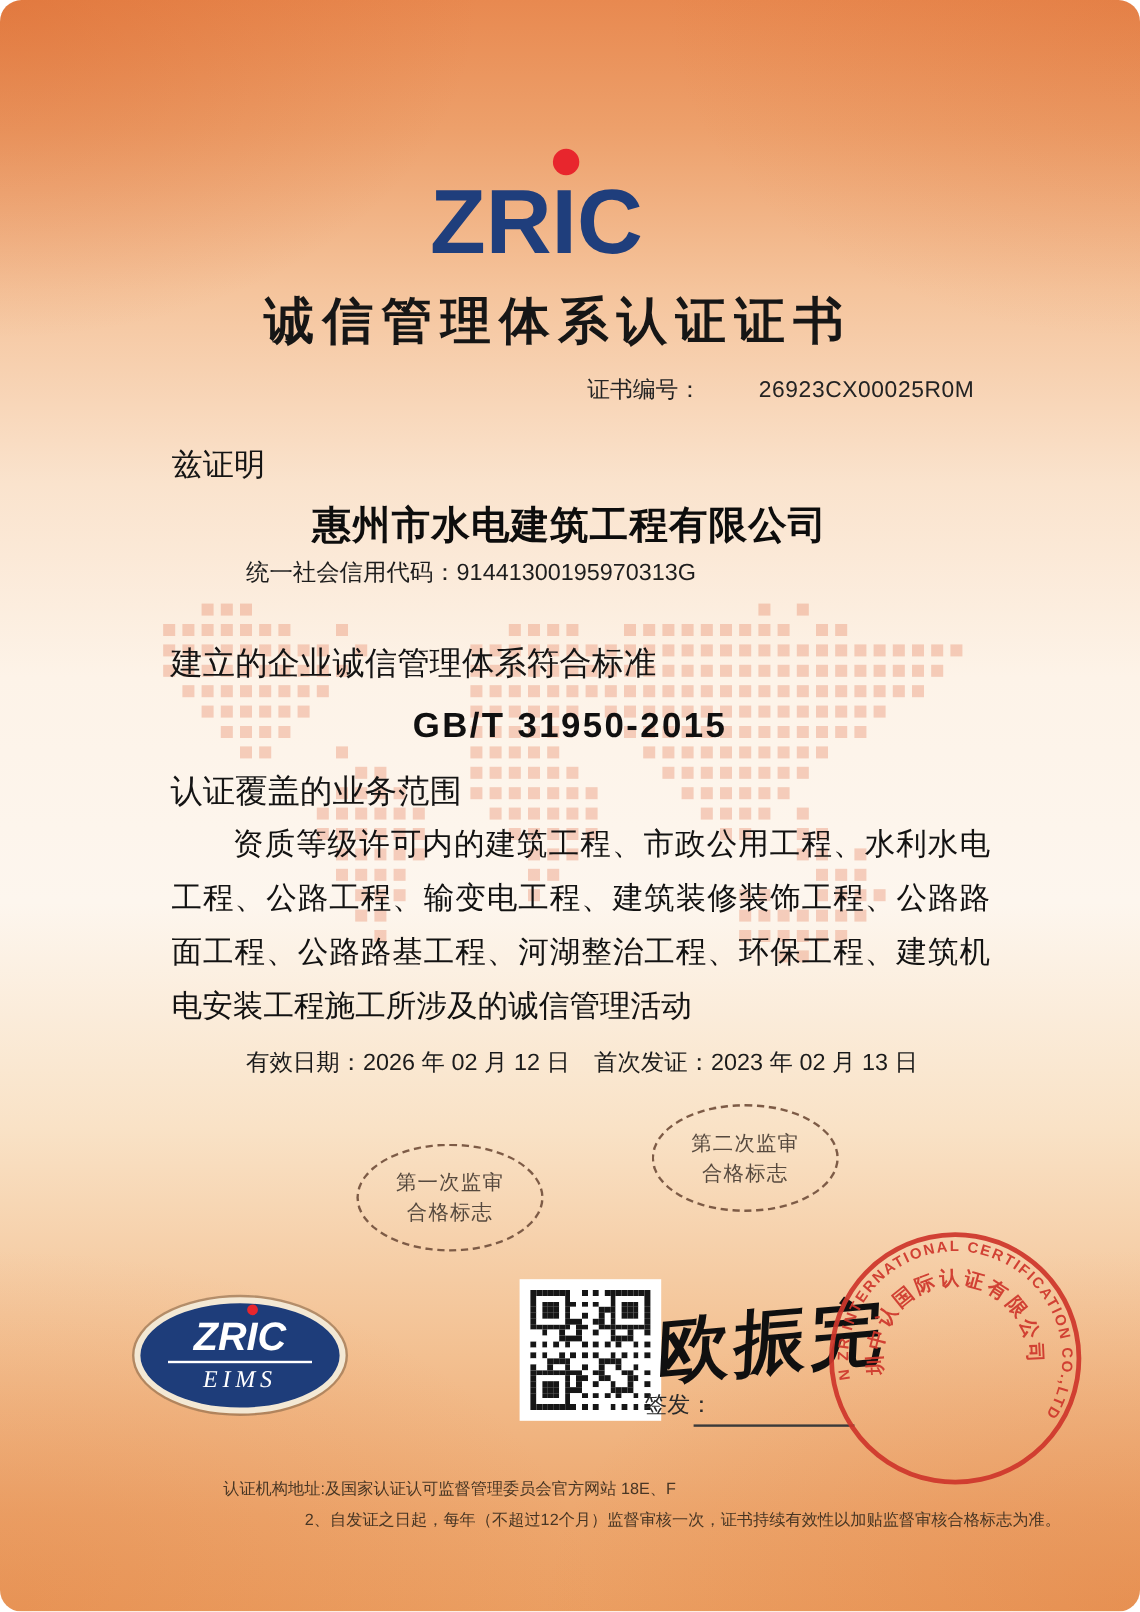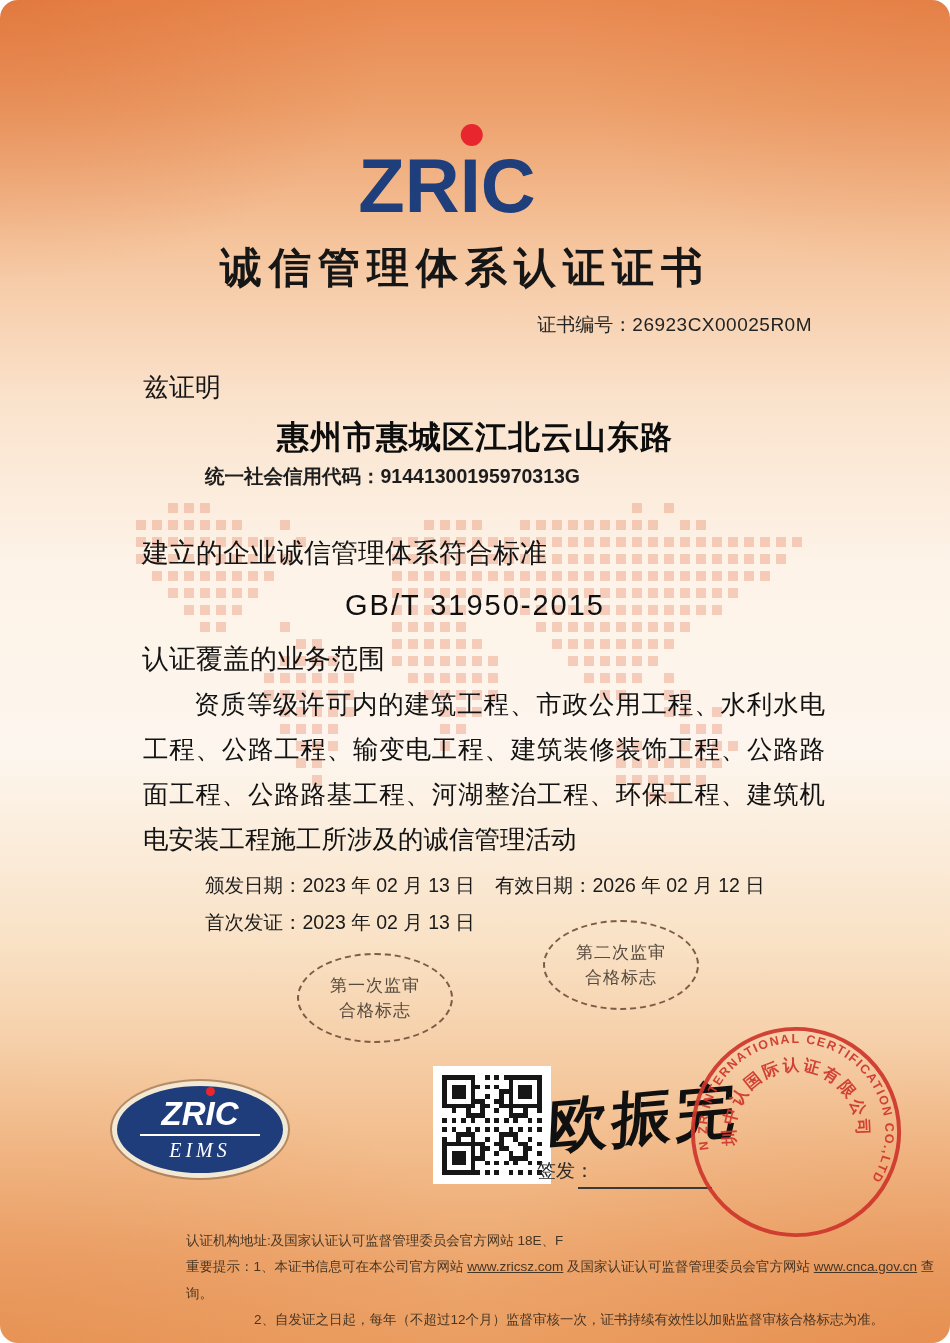--- a/index.html
+++ b/index.html
@@ -19,27 +19,27 @@
   .map{position:absolute;left:104px;top:486px;width:800px;height:360px;pointer-events:none;}
   .map i{position:absolute;width:10px;height:10px;background:rgba(230,132,100,.36);}
   
   .logo{left:0;right:0;top:148px;text-align:center;transform:translateX(-28px);
     font-weight:bold;font-size:76px;line-height:1;color:#1f3e7c;letter-spacing:0px;}
   .logo .li{position:relative;display:inline-block;}
   .logo .dot{position:absolute;left:50%;transform:translateX(-42%);top:-24px;width:22px;height:22px;border-radius:50%;background:#e8262d;}
   .cert-title{left:0;right:0;top:240px;text-align:center;transform:translateX(-10px);
     font-size:42px;font-weight:bold;letter-spacing:7px;color:#161616;}
   .cert-no{top:312px;right:138px;font-size:19px;color:#232323;}
-  .cert-no .val{letter-spacing:.5px;}
+  .cert-no .val{letter-spacing:.5px;margin-left:48px;}
   .certify{top:370px;left:143px;font-size:26px;color:#151515;}
   .company{left:0;right:0;top:416px;text-align:center;font-size:32px;font-weight:bold;color:#0d0d0d;letter-spacing:1px;}
-  .info1{top:463px;left:205px;font-size:19.5px;color:#1d1d1d;font-weight:bold;}
+  .info1{top:463px;left:205px;font-size:19.5px;color:#1d1d1d;}
   .info2{top:491px;left:205px;font-size:19.5px;color:#1d1d1d;}
   .standard-intro{top:535px;left:142px;font-size:27px;color:#141414;}
-  .gbt{left:0;right:0;top:589px;text-align:center;font-size:29px;font-weight:normal;letter-spacing:2px;color:#101010;}
+  .gbt{left:0;right:0;top:589px;text-align:center;font-size:29px;font-weight:bold;letter-spacing:2px;color:#101010;}
   .scope-head{top:641px;left:142px;font-size:27px;color:#141414;}
   .scope{top:682px;left:143px;width:682px;font-size:25.5px;line-height:45px;
     text-align:justify;text-indent:2em;color:#121212;}
   .dates{top:872px;left:205px;display:grid;grid-template-columns:290px auto;row-gap:10px;
     font-size:19.5px;color:#1b1b1b;}
   
   .audit-seal{border:2px dashed #7d5b46;border-radius:50%;width:152px;height:86px;
     display:flex;flex-direction:column;align-items:center;justify-content:center;
     color:#56493e;font-size:17px;line-height:1.5;letter-spacing:1px;}
   .seal1{left:297px;top:953px;} .seal2{left:543px;top:920px;}
@@ -396,33 +396,32 @@
   </div>
 
   <div class="abs cert-title">诚信管理体系认证证书</div>
 
   <div class="abs cert-no">
     <span>证书编号：</span><span class="val">26923CX00025R0M</span>
   </div>
 
   <div class="abs certify">兹证明</div>
 
-  <div class="abs company">惠州市惠城区江北云山东路</div>
+  <div class="abs company">惠州市水电建筑工程有限公司</div>
 
   <div class="abs info1">
     <span>统一社会信用代码：</span><span>91441300195970313G</span>
   </div>
 
   <div class="abs standard-intro">建立的企业诚信管理体系符合标准</div>
   <div class="abs gbt">GB/T 31950-2015</div>
   <div class="abs scope-head">认证覆盖的业务范围</div>
   <div class="abs scope">资质等级许可内的建筑工程、市政公用工程、水利水电工程、公路工程、输变电工程、建筑装修装饰工程、公路路面工程、公路路基工程、河湖整治工程、环保工程、建筑机电安装工程施工所涉及的诚信管理活动</div>
 
   <div class="abs dates">
-    <div><span>颁发日期：</span><span>2023 年 02 月 13 日</span></div>
     <div><span>有效日期：</span><span>2026 年 02 月 12 日</span></div>
     <div><span>首次发证：</span><span>2023 年 02 月 13 日</span></div>
   </div>
 
   <div class="abs audit-seal seal1">
     <span>第一次监审</span>
     <span>合格标志</span>
   </div>
   <div class="abs audit-seal seal2">
     <span>第二次监审</span>
@@ -890,17 +889,16 @@
       <path id="outerArc" d="M115,115 m-90,0 a90,90 0 1 1 180,0 a90,90 0 1 1 -180,0"></path>
       <path id="innerArc" d="M115,115 m-62,0 a62,62 0 1 1 124,0 a62,62 0 1 1 -124,0"></path>
     </defs>
     <circle cx="115" cy="115" r="104" fill="none" stroke="#cf372c" stroke-width="4"></circle>
     <text class="en"><textPath href="#outerArc" startOffset="25%" text-anchor="middle">SHENZHEN ZR INTERNATIONAL CERTIFICATION CO.,LTD</textPath></text>
     <text class="cn"><textPath href="#innerArc" startOffset="25%" text-anchor="middle">深圳中认国际认证有限公司</textPath></text>
   </svg>
 
   <div class="abs footer">
     <div>认证机构地址:及国家认证认可监督管理委员会官方网站 18E、F</div>
-    <div><span>重要提示：</span><span>1、</span><span>本证书信息可在本公司官方网站 </span><span class="lnk">www.zricsz.com</span><span> 及国家认证认可监督管理委员会官方网站 </span><span class="lnk">www.cnca.gov.cn</span><span> 查询。</span></div>
     <div class="indent"><span>2、</span><span>自发证之日起，每年（不超过12个月）监督审核一次，证书持续有效性以加贴监督审核合格标志为准。</span></div>
   </div>
 
 </div>
 
 </body></html>

